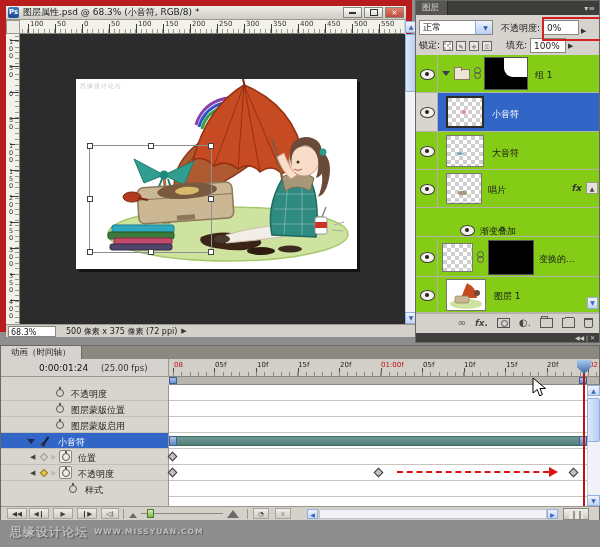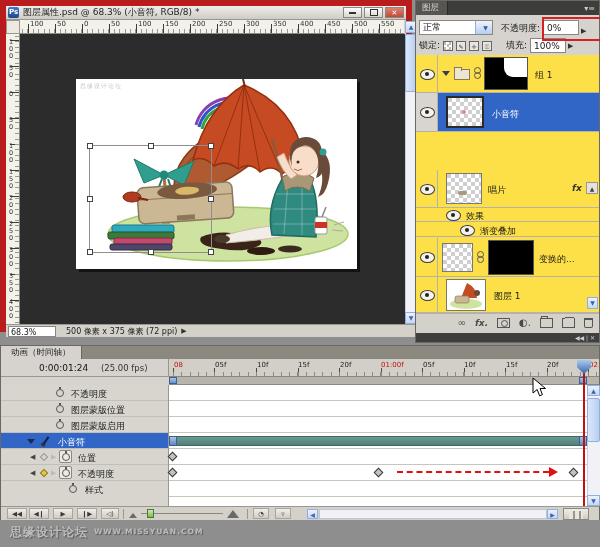--- a/index.html
+++ b/index.html
@@ -54,21 +54,21 @@
   .combo span{flex:1;padding-left:3px;font-size:9px}
   .combo .drop{flex:0 0 13px;height:13px;background:linear-gradient(#eef3fc,#b8cef0);border-left:1px solid #8fb0e0;color:#2a5ab0;font-size:6px;text-align:center;line-height:13px}
   .oplabel{margin-left:8px;font-size:9px}
   .valbox{width:36px;height:15px;background:#fff;border:1px solid #8a8780;margin-left:3px;padding-left:3px;font-size:9px;line-height:14px;box-sizing:border-box}
   .spin{margin-left:2px;font-size:7px;color:#333}
   .redbox{position:absolute;left:126px;top:2px;width:57px;height:20px;border:2px solid #d42020;z-index:9}
   .lp-lock{position:absolute;left:0;top:36px;right:0;height:17px;display:flex;align-items:center}
   .lockico{width:10px;height:10px;border:1px solid #666;margin-left:3px;background:#e8e6df;box-sizing:border-box;font-size:6px;text-align:center;line-height:9px;color:#444}
   .lockico.chk{background:repeating-conic-gradient(#fff 0 25%,#bbb 0 50%) 0 0/5px 5px}
   
-  .lrows{position:absolute;left:0;top:54px;right:0;height:258px;background:#fde047;overflow:hidden}
+  .lrows{position:absolute;left:0;top:54px;right:0;height:258px;background:#84cc16;overflow:hidden}
   .lrow{position:absolute;left:0;right:0;border-bottom:1px solid #b5b2ab;box-sizing:border-box}
   .eyecol{position:absolute;left:0;top:0;bottom:0;width:22px;border-right:1px solid #b5b2ab;box-sizing:border-box}
   .eye{position:absolute;left:4px;top:50%;margin-top:-5px;width:13px;height:9px;border:1px solid #3a3a3a;border-radius:50%;background:#f4f2ea}
   .eye::after{content:"";position:absolute;left:4px;top:2px;width:4px;height:4px;border-radius:50%;background:#222}
   .lsel{background:#3166c6}
   .lsel .lname{color:#fff}
   .lname{position:absolute;font-size:9px;color:#1a1a1a;white-space:nowrap}
   .thumb{position:absolute;background:repeating-conic-gradient(#fff 0 25%,#cfcfcf 0 50%) 0 0/8px 8px;border:1px solid #7a7870;box-sizing:border-box}
   .thumb.sel{border:2px solid #2a2a2a}
   .tridown{width:0;height:0;border-left:4px solid transparent;border-right:4px solid transparent;border-top:5px solid #3a3a55;position:absolute}
@@ -343,37 +343,42 @@
     <div class="lrow lsel" style="top:38px;height:39px">
       <span class="eyecol" style="background:#d8d5ce">
           <span class="eye"></span>
         </span>
       <span class="thumb sel" style="left:30px;top:3px;width:38px;height:32px">
         <span class="minidot" style="left:14px;top:12px;width:4px;height:4px;background:#d88"></span>
       </span>
       <span class="lname" style="left:76px;top:15px">小音符</span>
     </div>
 
+    <div class="lrow" style="top:77px;height:38px">
+      <span class="eyecol">
+          <span class="eye"></span>
+        </span>
+      <span class="thumb" style="left:30px;top:3px;width:38px;height:32px">
+        <span class="minidot" style="left:10px;top:16px;width:6px;height:3px;background:#7ab"></span>
+      </span>
+      <span class="lname" style="left:76px;top:15px">大音符</span>
+    </div>
 
     <div class="lrow" style="top:115px;height:38px">
       <span class="eyecol">
           <span class="eye"></span>
         </span>
       <span class="thumb" style="left:30px;top:3px;width:36px;height:31px">
         <span class="minidot" style="left:11px;top:17px;width:9px;height:4px;background:#a97;border-radius:2px"></span>
       </span>
       <span class="lname" style="left:72px;top:14px">唱片</span>
       <span class="fxbadge" style="left:156px;top:13px">fx</span>
       <span class="fxcoll" style="left:170px;top:12px">▲</span>
     </div>
 
-    <div class="lrow" style="top:153px;height:14px">
-      <span class="eye" style="left:30px;margin-top:0;top:2px"></span>
-      <span class="lname" style="left:50px;top:2px">效果</span>
-    </div>
 
     <div class="lrow" style="top:167px;height:15px">
       <span class="eye" style="left:44px;margin-top:0;top:3px"></span>
       <span class="lname" style="left:64px;top:3px">渐变叠加</span>
     </div>
 
     <div class="lrow" style="top:183px;height:39px">
       <span class="eyecol">
           <span class="eye"></span>
         </span>

